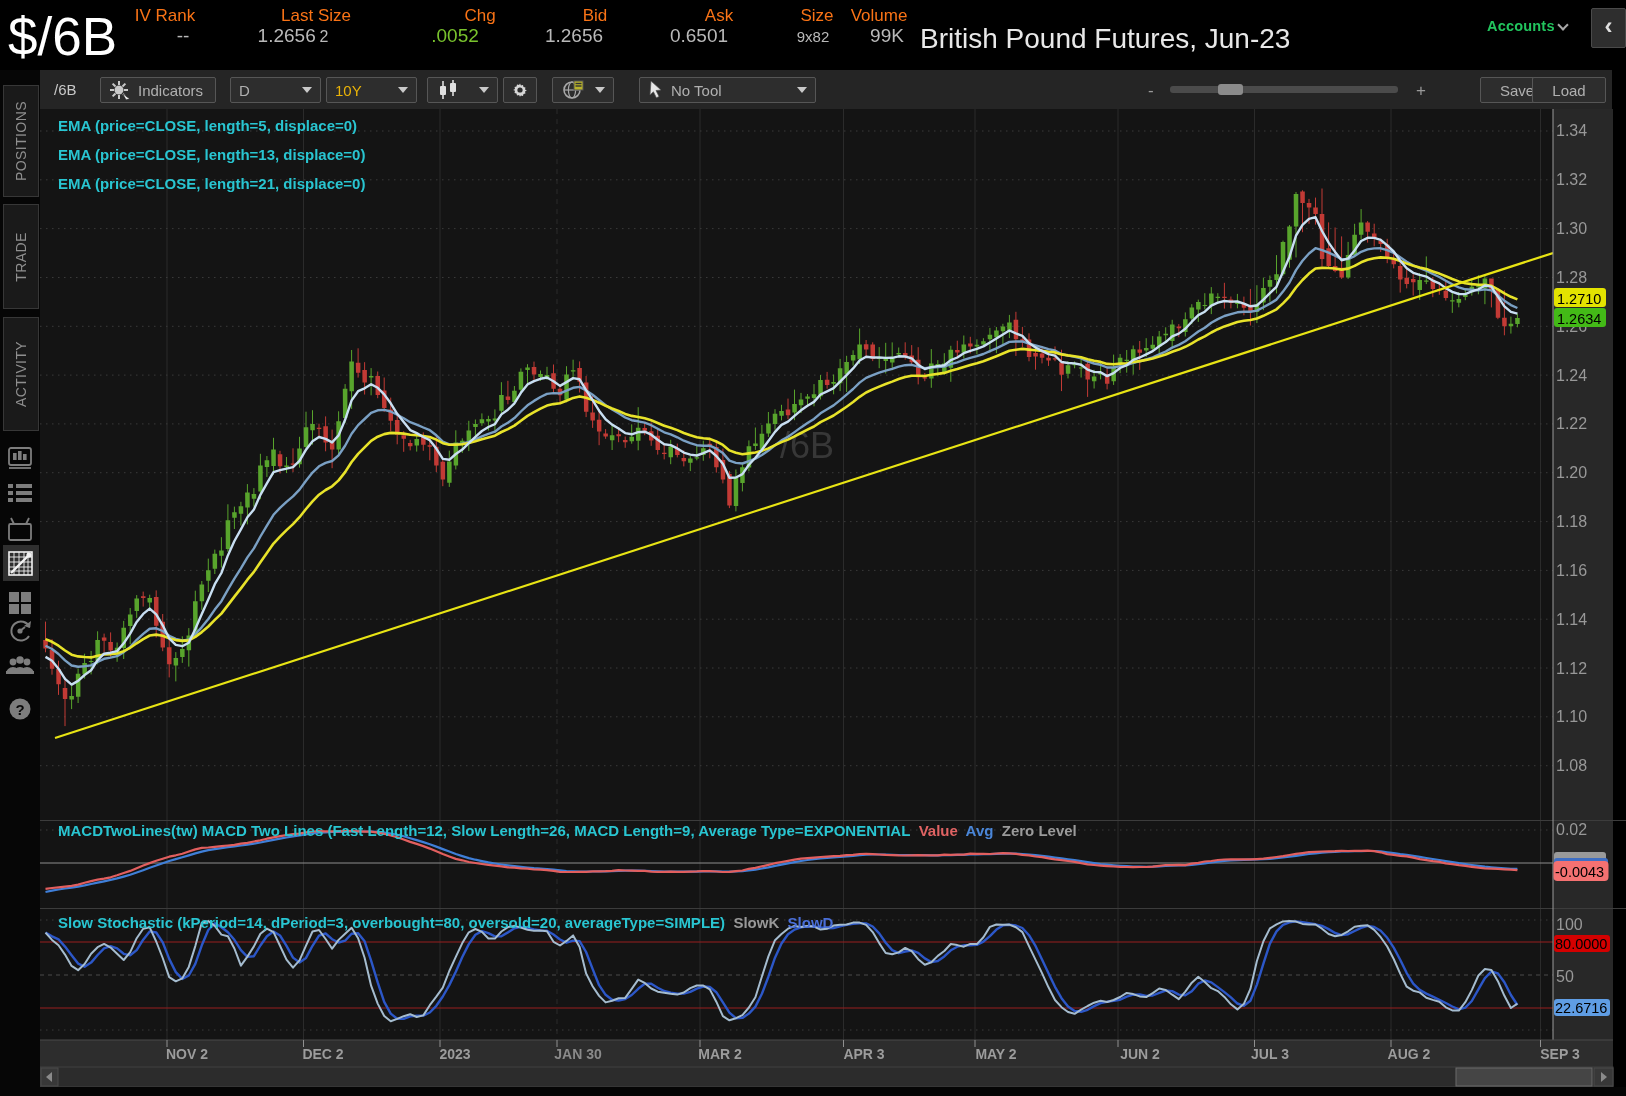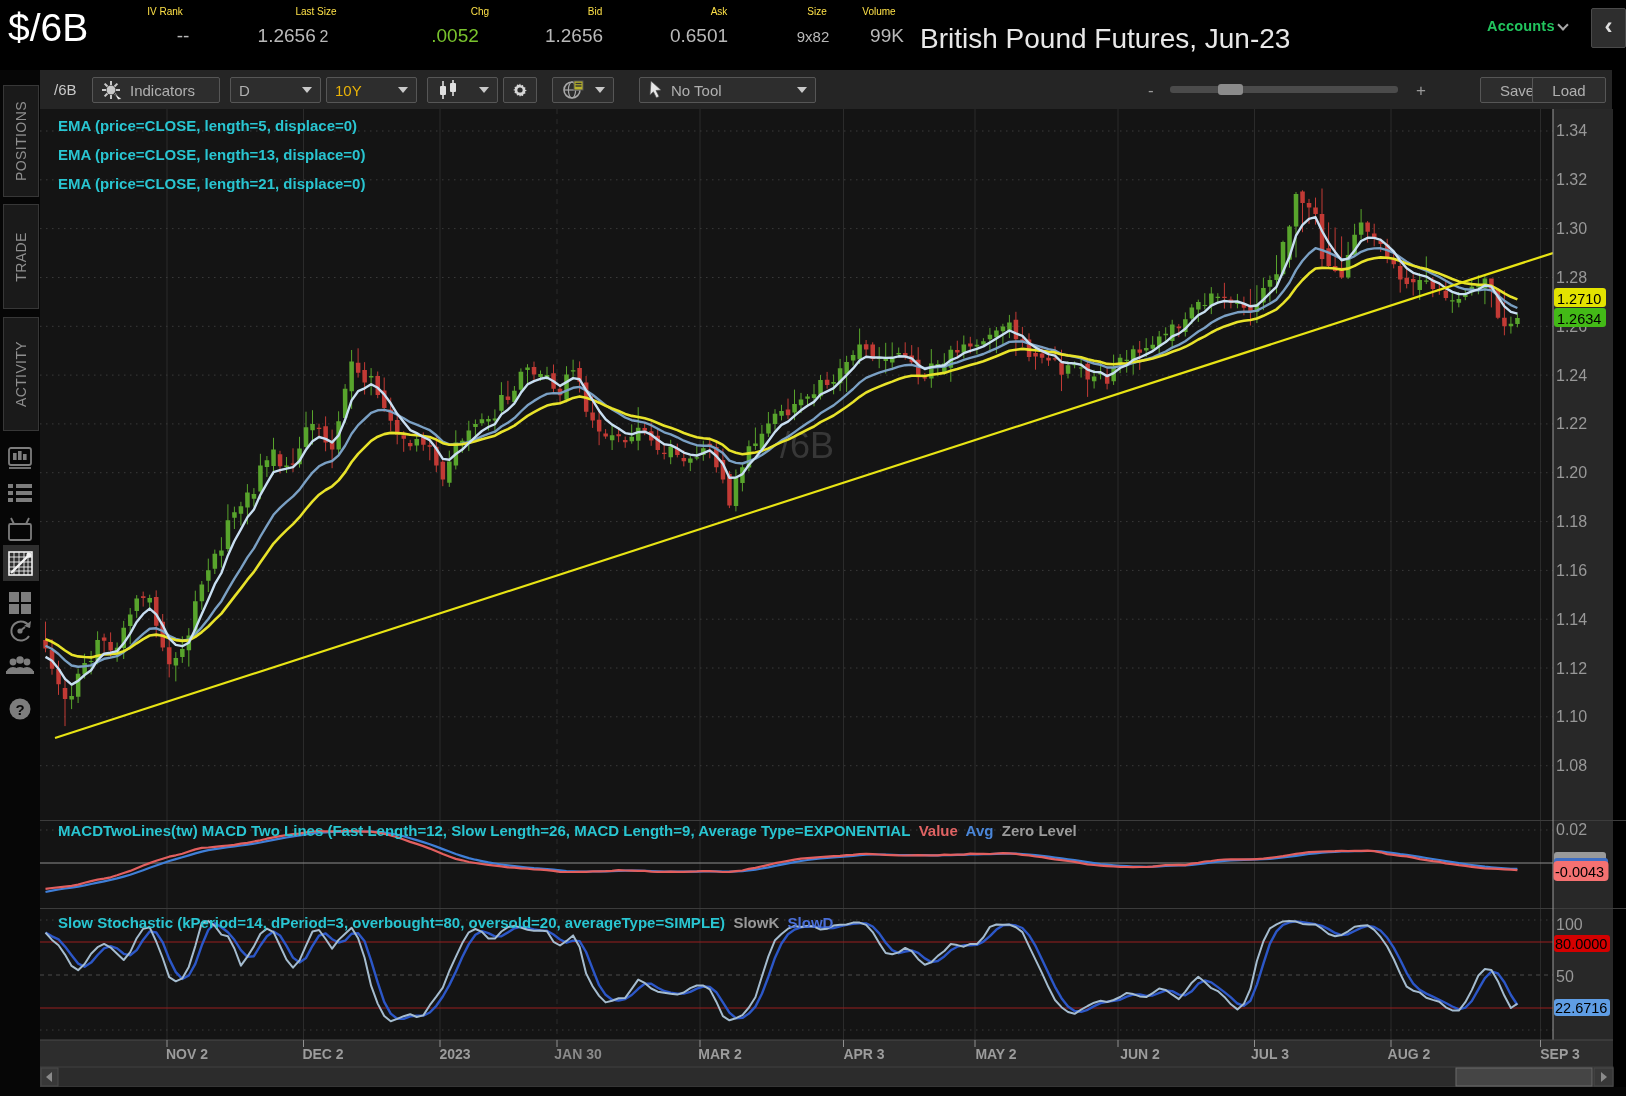--- a/index.html
+++ b/index.html
@@ -1,29 +1,29 @@
 <!DOCTYPE html>
 <html><head><meta charset="utf-8"><title>/6B</title><style>
 *{margin:0;padding:0;box-sizing:border-box;font-family:"Liberation Sans",sans-serif}
 html,body{background:#000;width:1626px;height:1096px;overflow:hidden}
 #app{position:relative;width:1626px;height:1096px;background:#000}
 .abs{position:absolute}
-.lab{position:absolute;top:6px;font-size:10px;color:#fde047;transform:translateX(-50%)}
+.lab{position:absolute;top:6px;font-size:17px;color:#f97316;transform:translateX(-50%)}
 .val{position:absolute;top:25px;font-size:19px;color:#b9b9b9;transform:translateX(-50%);white-space:nowrap}
 .tab{position:absolute;left:3px;width:36px;background:#1a1a1a;border:1px solid #373737;color:#8f8f8f;
  font-size:14px;display:flex;align-items:center;justify-content:center}
 .tab span{transform:rotate(-90deg);white-space:nowrap;letter-spacing:0.4px}
 .btn{position:absolute;top:7px;height:26px;background:#2d2d2d;border:1px solid #565656;border-radius:2px;
  color:#b0b0b0;font-size:15px;display:flex;align-items:center;padding:0 8px;gap:7px}
 .car{width:0;height:0;border-left:5px solid transparent;border-right:5px solid transparent;border-top:6px solid #c9c9c9}
 </style></head><body>
 <div id="app">
 
 <div class="abs" style="left:0;top:0;width:1626px;height:70px;background:#000">
- <div class="abs" style="left:8px;top:6px;font-size:39px;color:#fff">$/6B</div>
+ <div class="abs" style="left:8px;top:6px;font-size:53px;color:#fff">$/6B</div>
  <div class="lab" style="left:165px">IV Rank</div>
  <div class="lab" style="left:316px">Last Size</div>
  <div class="lab" style="left:480px">Chg</div>
  <div class="lab" style="left:595px">Bid</div>
  <div class="lab" style="left:719px">Ask</div>
  <div class="lab" style="left:817px">Size</div>
  <div class="lab" style="left:879px">Volume</div>
  <div class="val" style="left:183px">--</div>
  <div class="val" style="left:293px">1.2656 <span style="font-size:16px">2</span></div>
  <div class="val" style="left:455px;color:#79c32d">.0052</div>
@@ -105,21 +105,21 @@
           <path d="M20 234c0-4 3.4-7 7-7s7 3 7 7z"></path>
           <rect x="6" y="231" width="28" height="3"></rect>
 </g>
 <circle cx="20" cy="269" r="10.5" fill="#7d7d7d"></circle>
         <text x="20" y="274.5" font-size="15" font-weight="bold" fill="#0a0a0a" text-anchor="middle">?</text>
 </svg>
 </div>
 
 <div class="abs" style="left:40px;top:70px;width:1572px;height:39px;background:#252525">
  <div class="abs" style="left:14px;top:11px;font-size:15px;color:#c8c8c8">/6B</div>
- <div class="btn" style="left:52px;width:128px">
+ <div class="btn" style="left:60px;width:116px">
         <svg width="22" height="20" viewBox="0 0 22 20">
           <g fill="#c9c9c9">
             <circle cx="10" cy="10" r="4.5"></circle>
             <g stroke="#c9c9c9" stroke-width="2">
               <line x1="10" y1="1" x2="10" y2="5"></line>
               <line x1="10" y1="15" x2="10" y2="19"></line>
               <line x1="1" y1="10" x2="5" y2="10"></line>
               <line x1="15" y1="10" x2="19" y2="10"></line>
               <line x1="3.6" y1="3.6" x2="6.5" y2="6.5"></line>
               <line x1="13.5" y1="13.5" x2="16.4" y2="16.4"></line>

